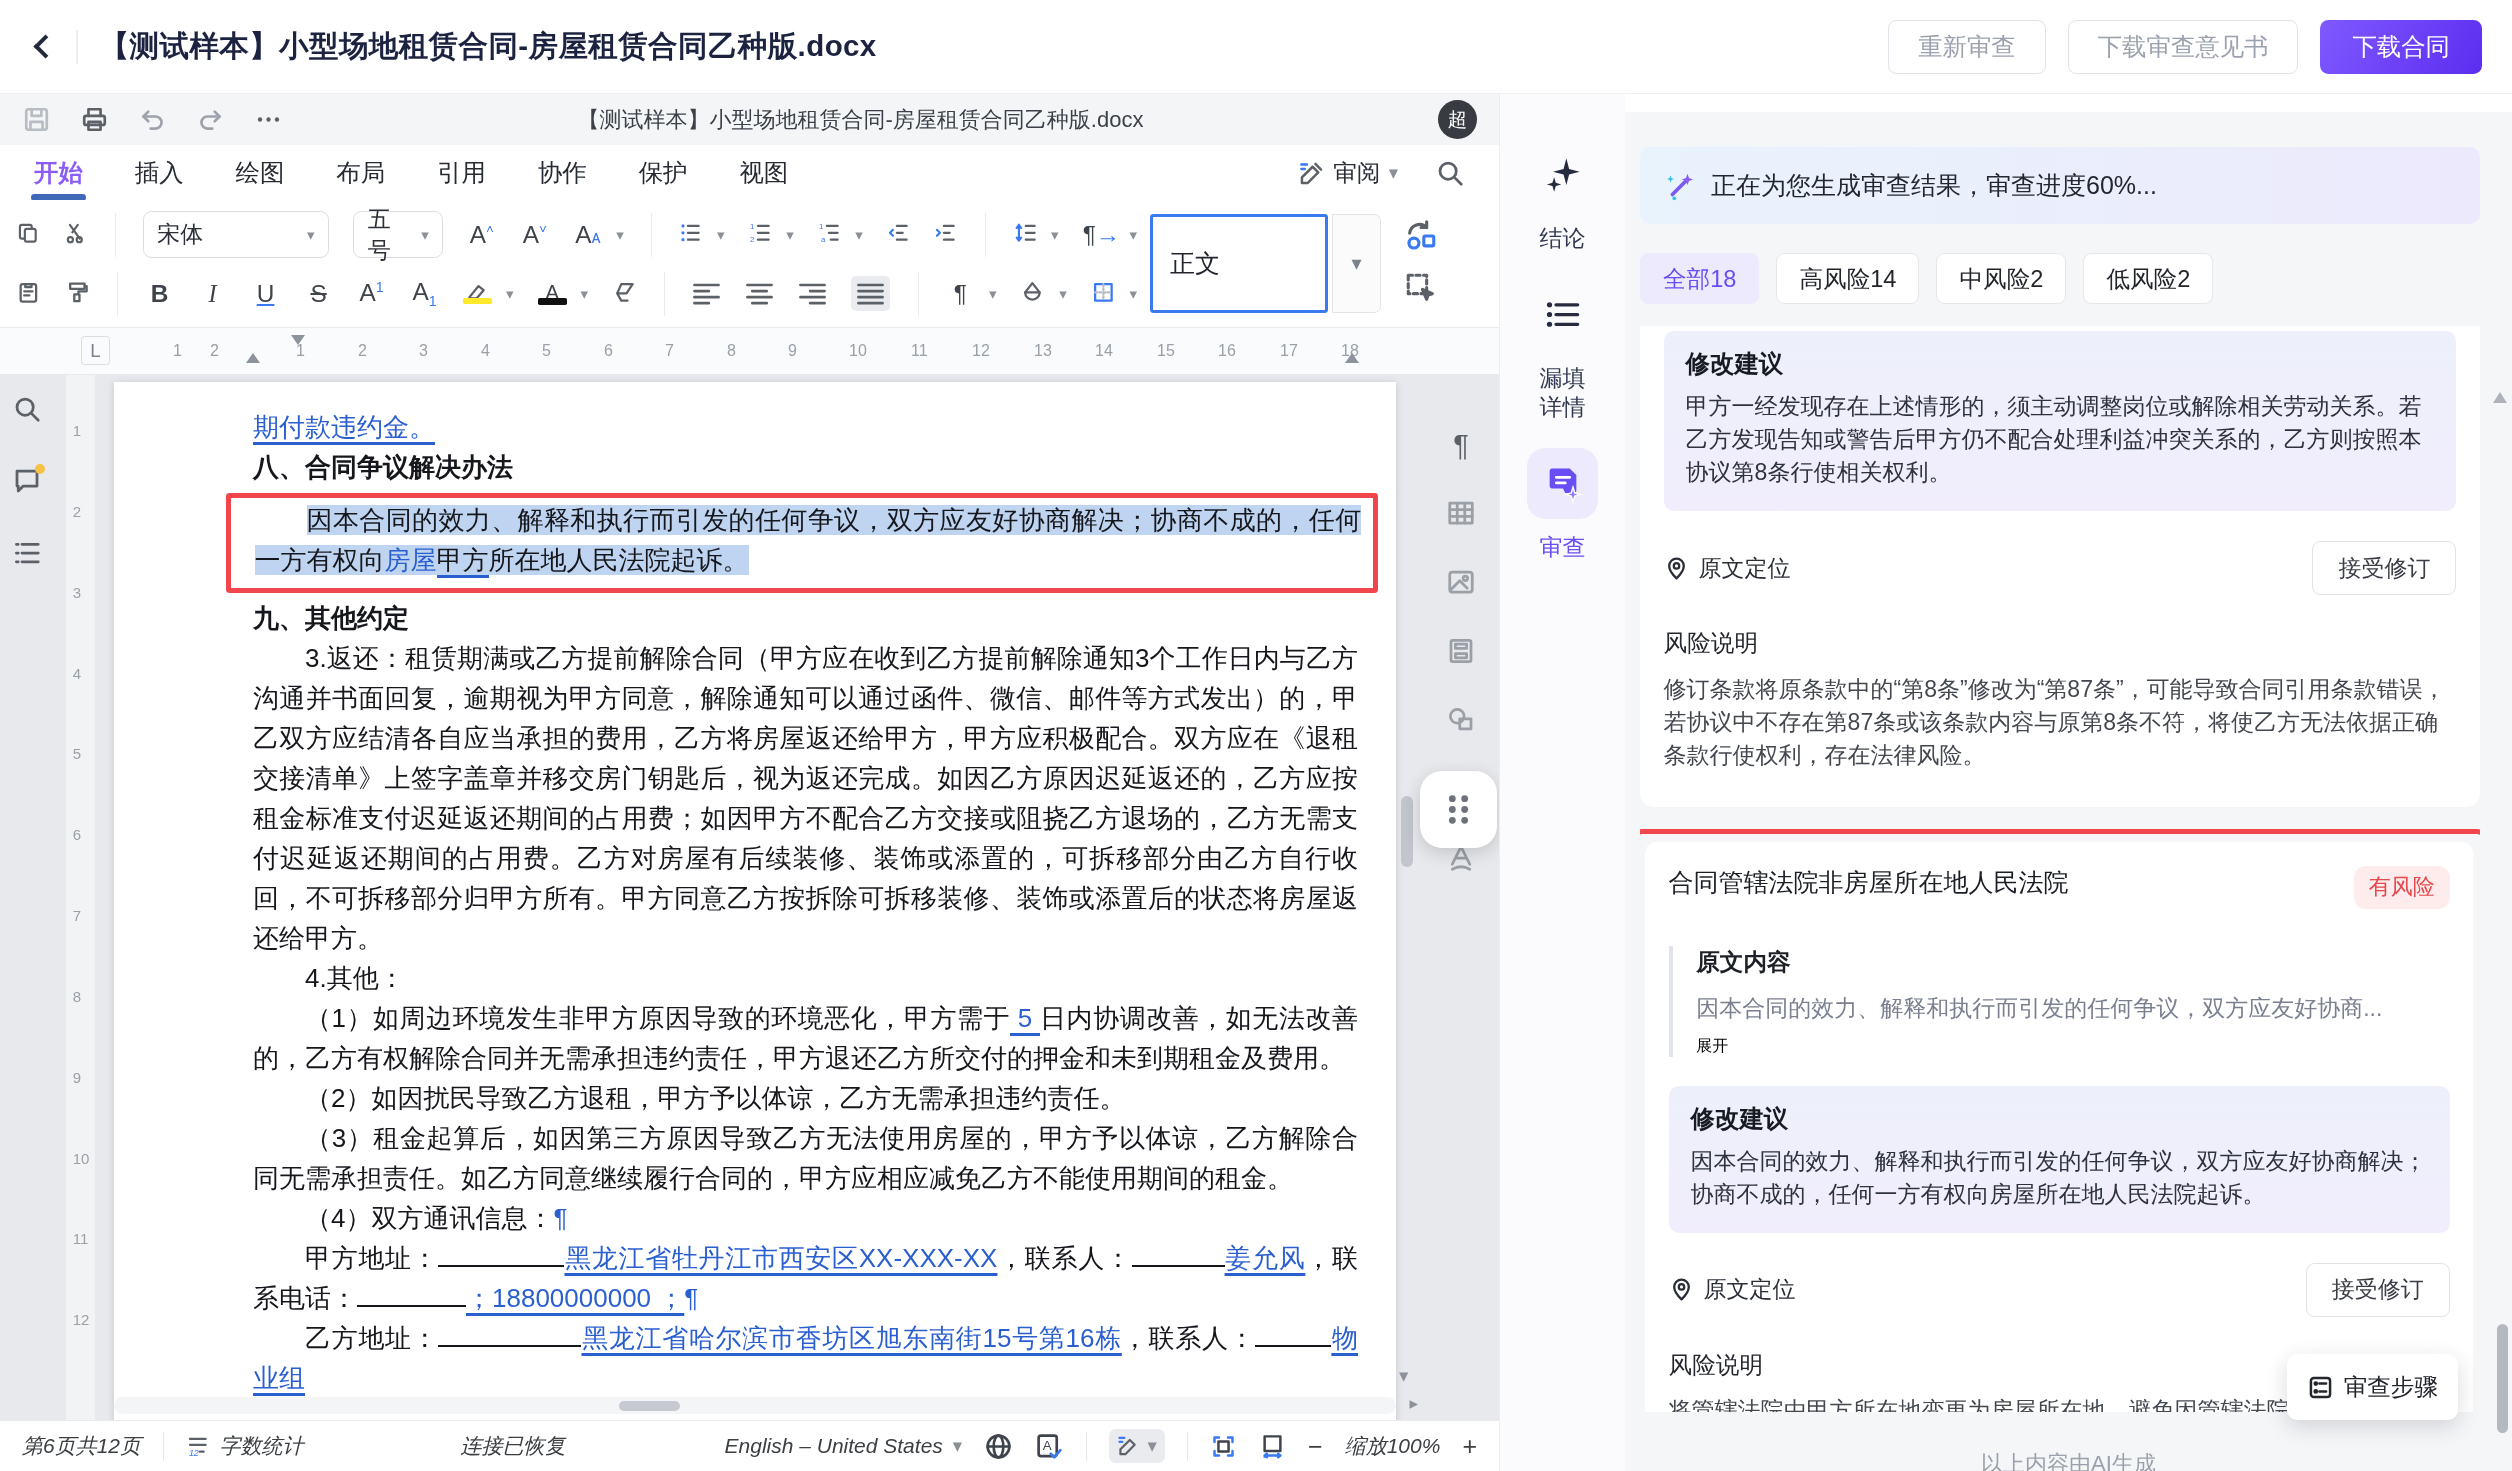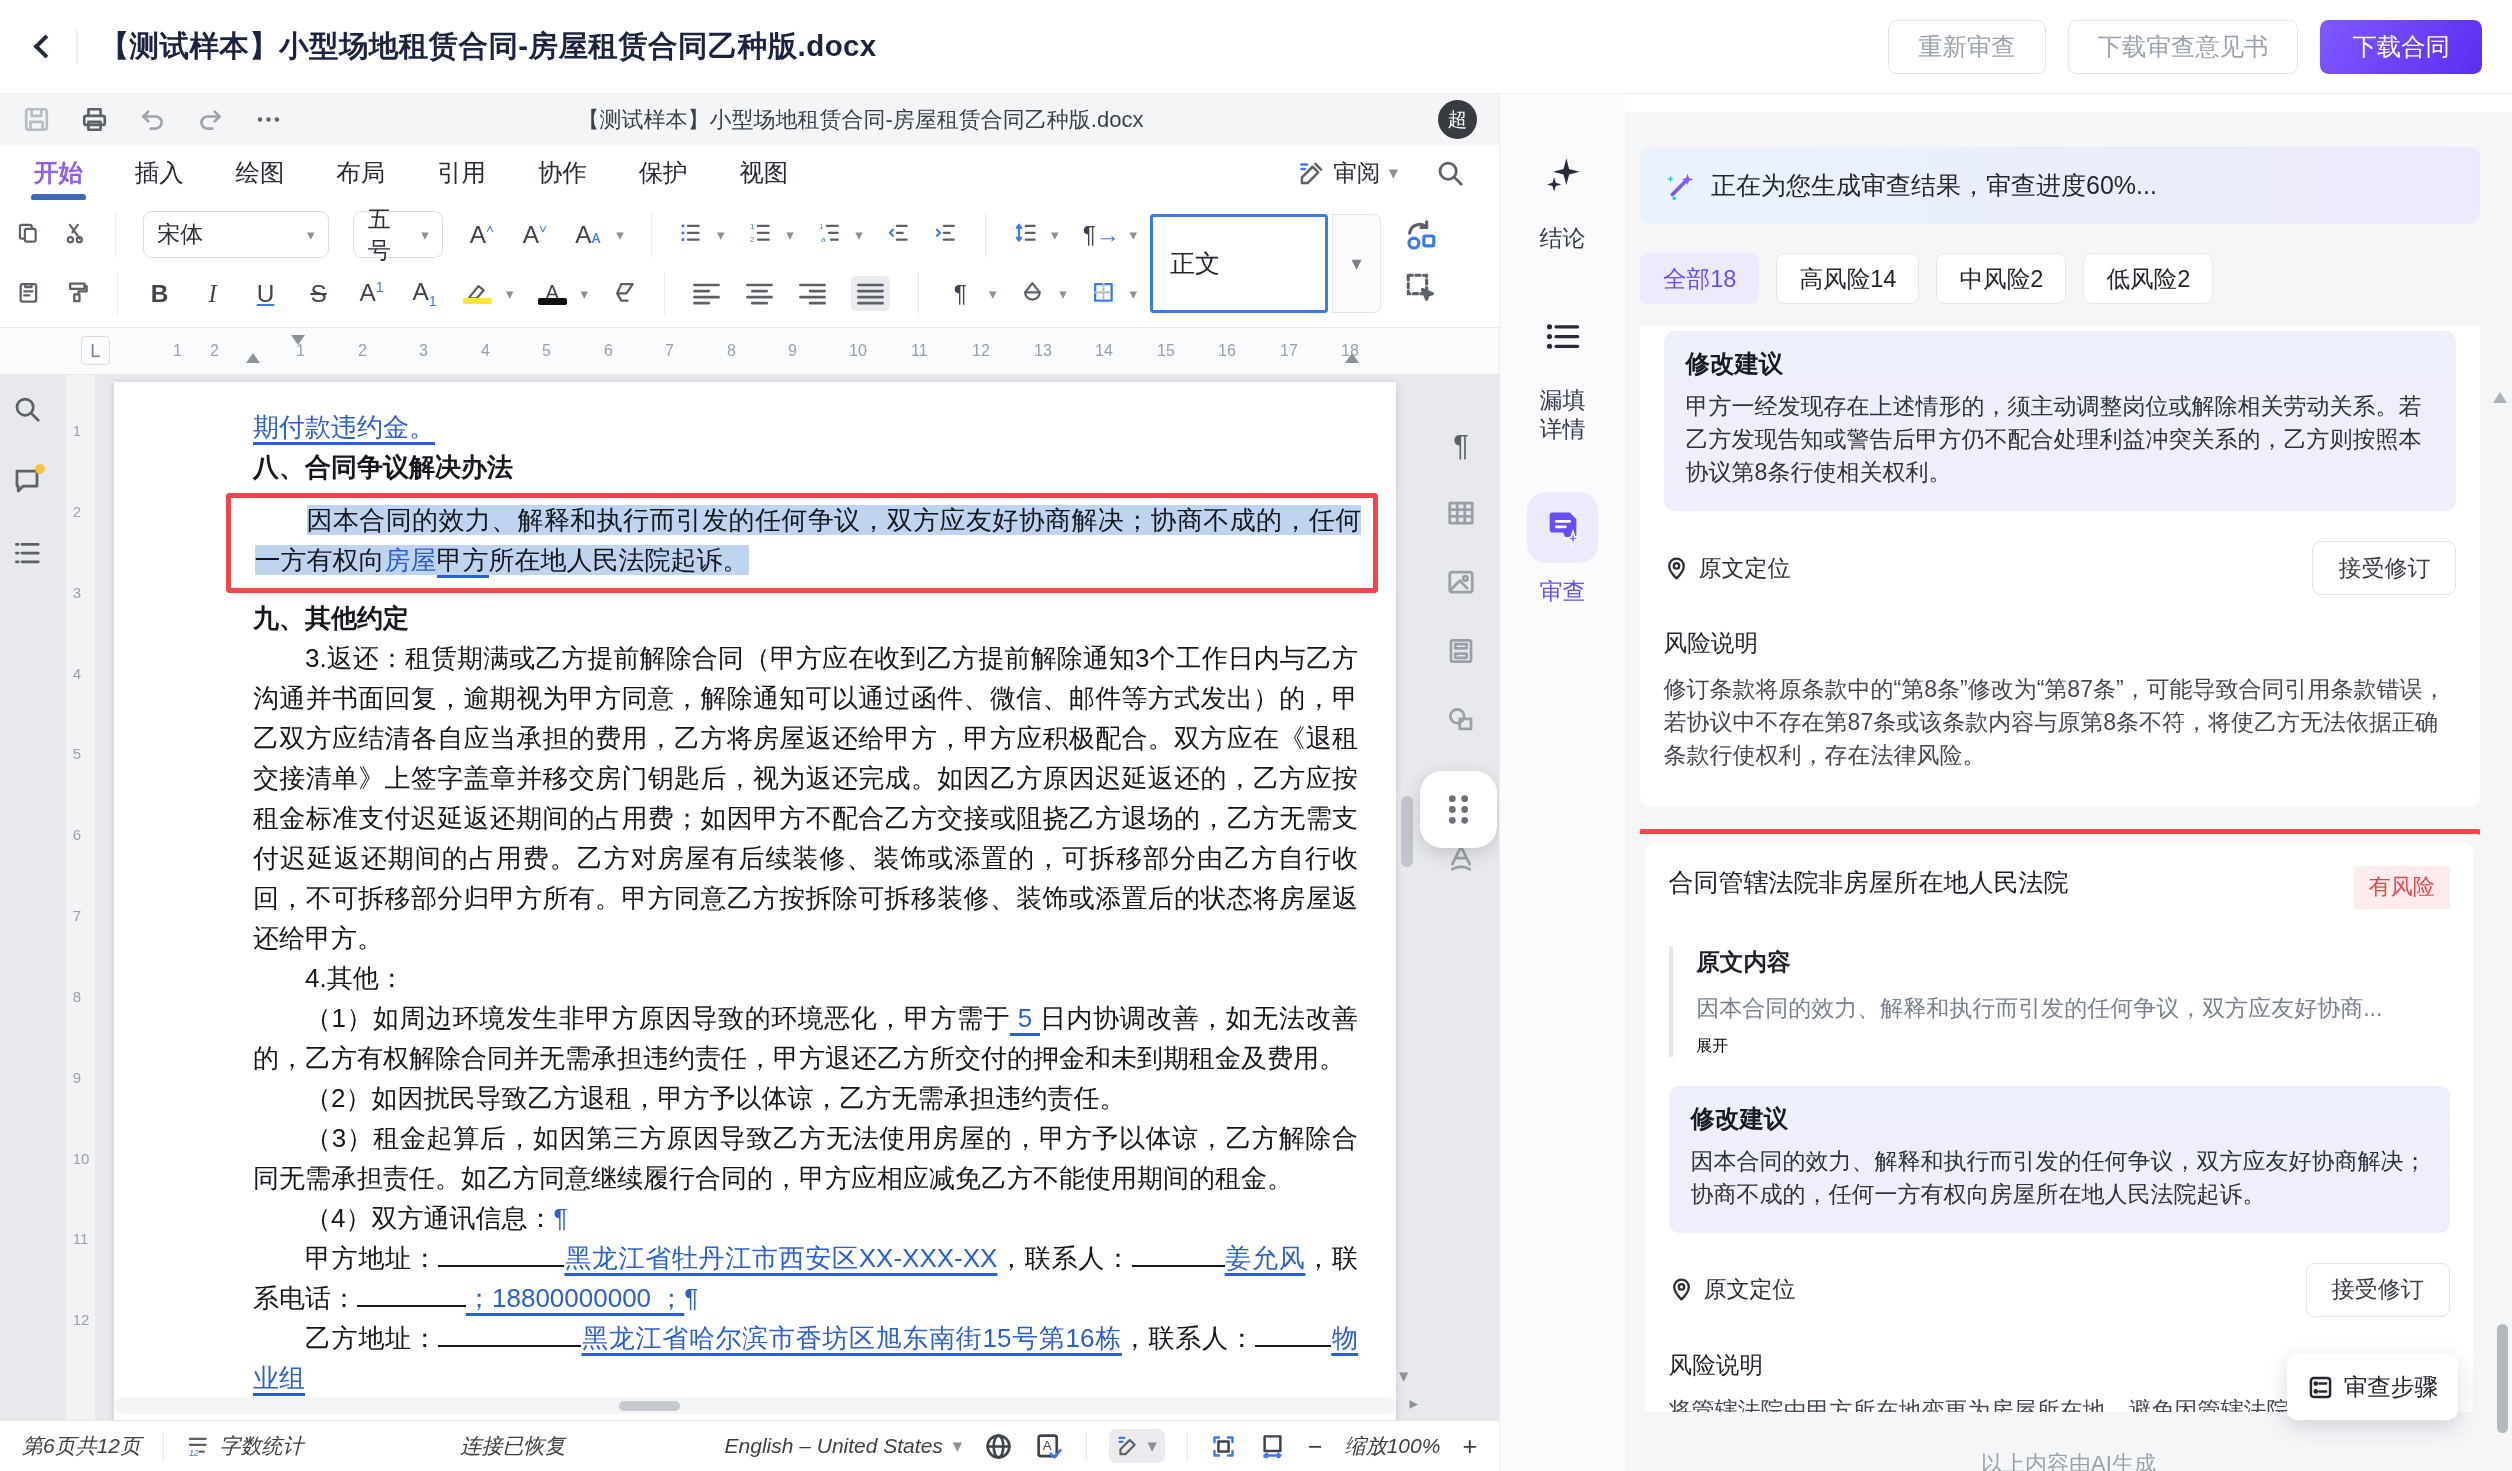--- a/index.html
+++ b/index.html
@@ -90,21 +90,21 @@
 
   
   .statusbar { position:absolute; left:0; bottom:0; width:100%; height:51px; background:#fff; border-top:0.8px solid #e7e9ec; display:flex; align-items:center; padding:0 22px; gap:22px; font-size:21px; color:#3c4043; }
   .sdiv { width:0.8px; height:29px; background:#e5e7ea; }
   .sitem { display:flex; align-items:center; gap:10px; cursor:pointer;font-style:italic; }
   .sb-right { margin-left:auto; display:flex; align-items:center; gap:22px; }
   .pencil-toggle { background:#e9ebee; border-radius:6.7px; padding:5px 8.4px; display:flex; align-items:center; gap:6.7px; }
   .zoomsym { font-size:25px; color:#3c4043; cursor:pointer; }
 
   
-  .side-strip { position:absolute; left:1499px; top:94px; width:126px; height:1377px; background:#fbfbfd; border-left:0.8px solid #ededf1; display:flex; flex-direction:column; align-items:center; padding-top:45px; gap:49px; }
+  .side-strip { position:absolute; left:1499px; top:94px; width:126px; height:1377px; background:#fbfbfd; border-left:0.8px solid #ededf1; display:flex; flex-direction:column; align-items:center; padding-top:45px; gap:27px; }
   .strip-item { display:flex; flex-direction:column; align-items:center; gap:13.5px; cursor:pointer; }
   .strip-label { font-size:23px; color:#323950; text-align:center; width:52px; line-height:1.25; }
   .strip-item.active .strip-label { color:#6a4df5; }
   .strip-icobox { width:71px; height:71px; border-radius:18.5px; display:flex; align-items:center; justify-content:center; }
   .strip-item.active .strip-icobox { background:#eceafc; }
 
   
   .panel { position:absolute; left:1625px; top:112px; width:887px; height:1377px; background:#f5f6f8; padding:35px 32px 0 15px; }
   .banner { height:77px; border-radius:10px; background:linear-gradient(90deg,#e9f3fc,#ece9fc); display:flex; align-items:center; gap:15px; padding:0 22px; font-size:25px; color:#23262e; }
   .chips { margin-top:29px; display:flex; gap:17px; }
@@ -118,21 +118,21 @@
   .sugg-text { margin-top:10px; font-size:23px; line-height:33px; color:#2e323b; }
   .locate-row { display:flex; align-items:center; margin-top:30px; }
   .locate { display:flex; align-items:center; gap:10px; font-size:23px; color:#2a2e36; cursor:pointer; }
   .btn-accept { margin-left:auto; height:54px; padding:0 25px; background:#fff; border:1.7px solid #e0e2e8; border-radius:8.4px; font-size:23px; color:#3a3e46; display:flex; align-items:center; cursor:pointer; }
   .risk-title { margin-top:32px; font-size:23.6px; color:#23262d; }
   .risk-text { margin-top:13.5px; font-size:23px; line-height:33px; color:#43474f; }
   .red-wrap { border:5px solid #f2464d; border-radius:10px; margin:22px -6.7px 0 -8.4px; padding:8.4px; }
   .card2 { border-radius:11.8px; padding:23.6px 23.6px 39px; }
   .card2-head { display:flex; align-items:flex-start; }
   .card2-title { font-size:25px; color:#1b1e26; }
-  .badge-risk { margin-left:auto; background:#fdeceb; color:#e5484d; border-radius:1px; padding:6.7px 15px; font-size:22px; white-space:nowrap; }
+  .badge-risk { margin-left:auto; background:#fdeceb; color:#e5484d; border-radius:12px; padding:6.7px 15px; font-size:22px; white-space:nowrap; }
   .quote { border-left:4.2px solid #e2e4eb; margin-top:37px; padding-left:23.6px; }
   .quote-label { font-size:23.6px; font-weight:bold; color:#1d2027; }
   .quote-text { margin-top:15px; font-size:23px; color:#7a8090; white-space:nowrap; overflow:hidden; text-overflow:ellipsis; }
   .expand { margin-top:11.8px; text-align:left; font-size:16px; color:#000000; cursor:pointer; }
   .steps-btn { position:absolute; right:54px; bottom:69px; height:66px; background:#fff; border-radius:10px; box-shadow:0 6.7px 22px rgba(30,34,44,.16); display:flex; align-items:center; gap:10px; padding:0 20px; font-size:23.6px; color:#23262d; cursor:pointer; z-index:9; }
   .panel-footer { position:absolute; left:0; bottom:10px; width:100%; text-align:center; font-size:22px; color:#9ba1ac; }
   .pscroll-up { position:absolute; right:5px; top:280px; width:0; height:0; border-left:7.6px solid transparent; border-right:7.6px solid transparent; border-bottom:11px solid #aeb2b9; }
   .pscroll-thumb { position:absolute; right:4.2px; bottom:56px; width:11px; height:109px; border-radius:5.9px; background:#b4b8bf; }
 </style>
 </head>

